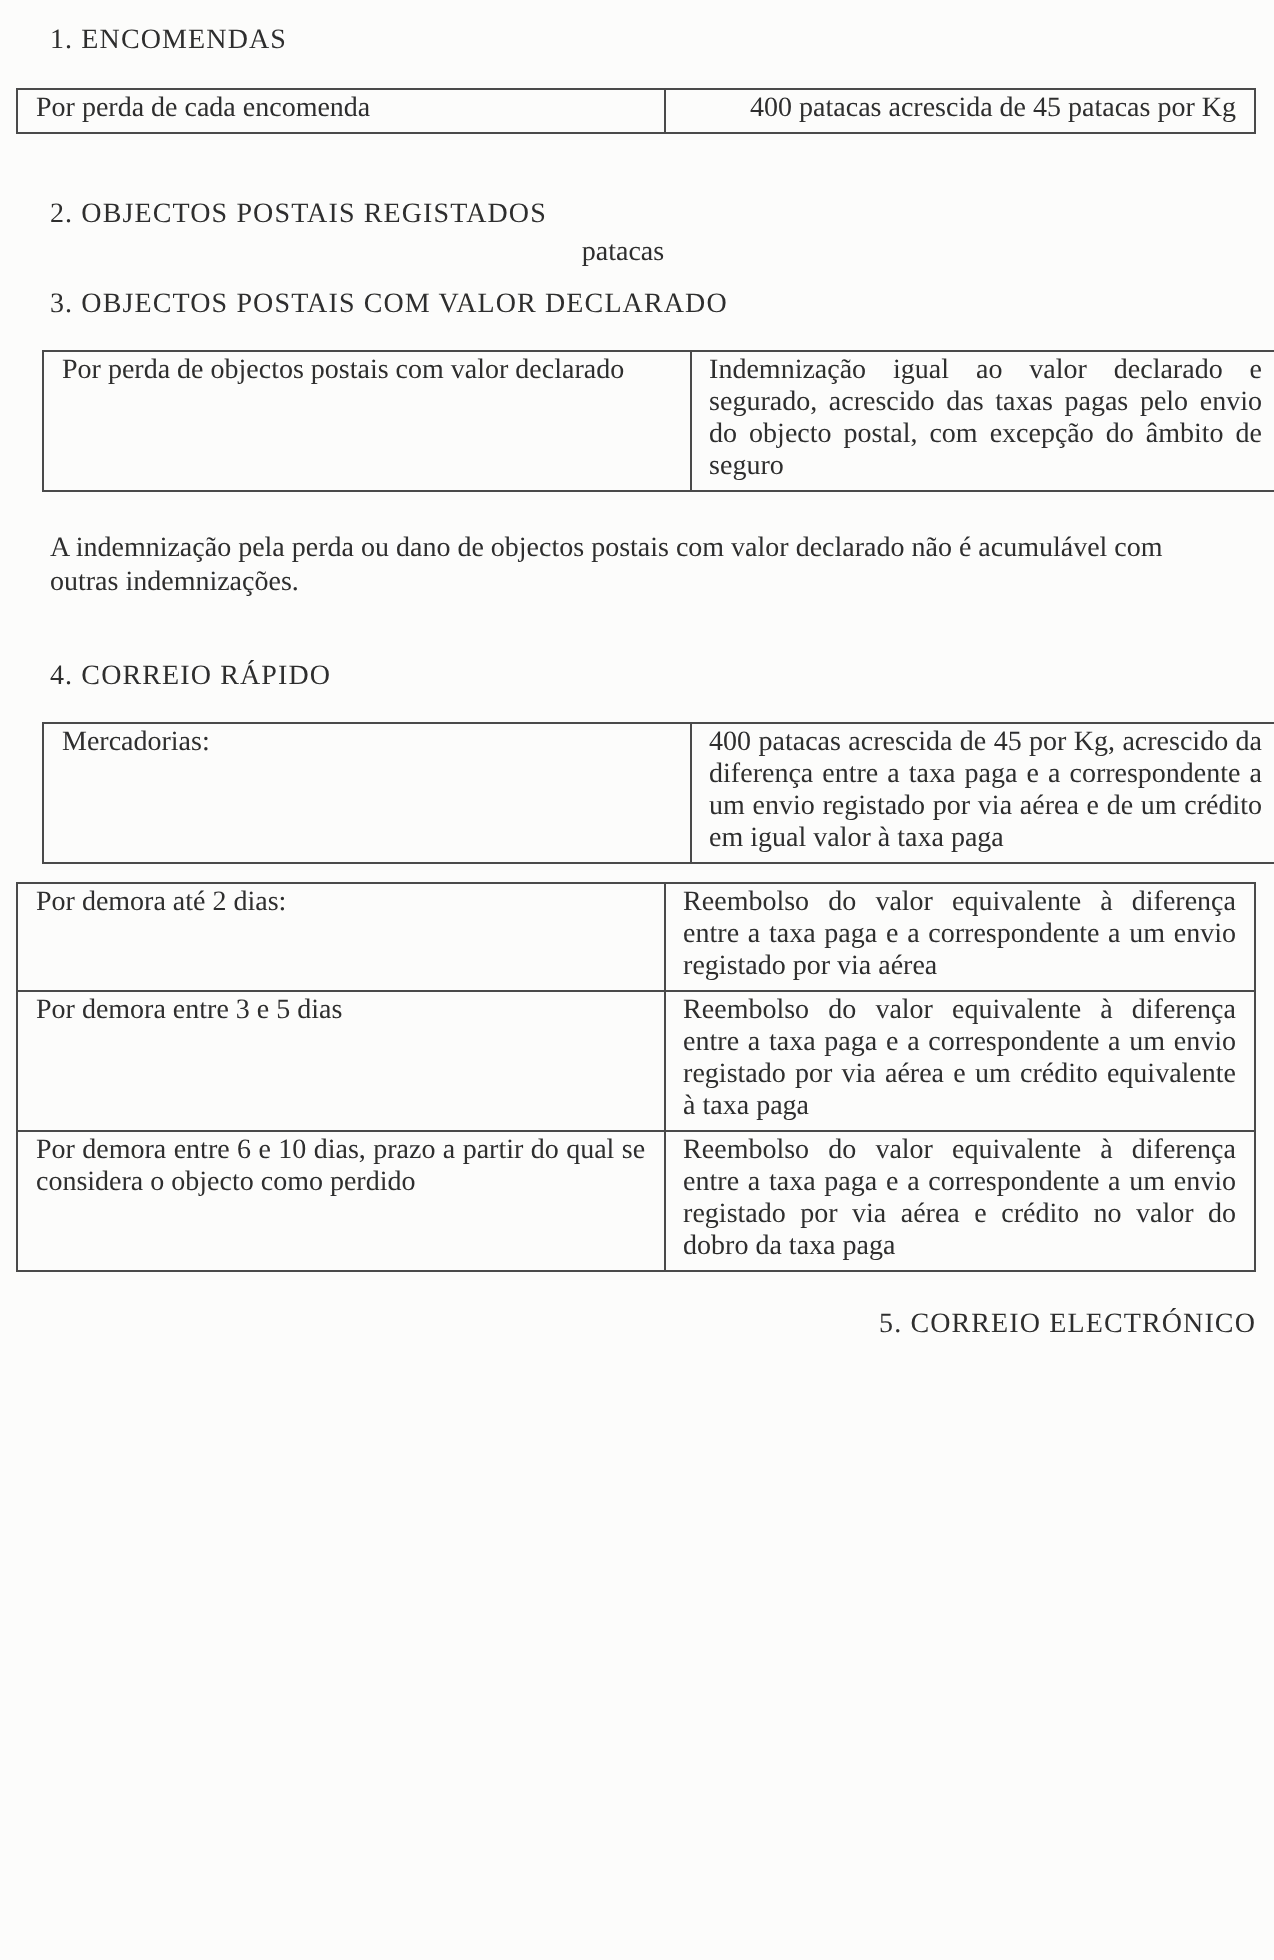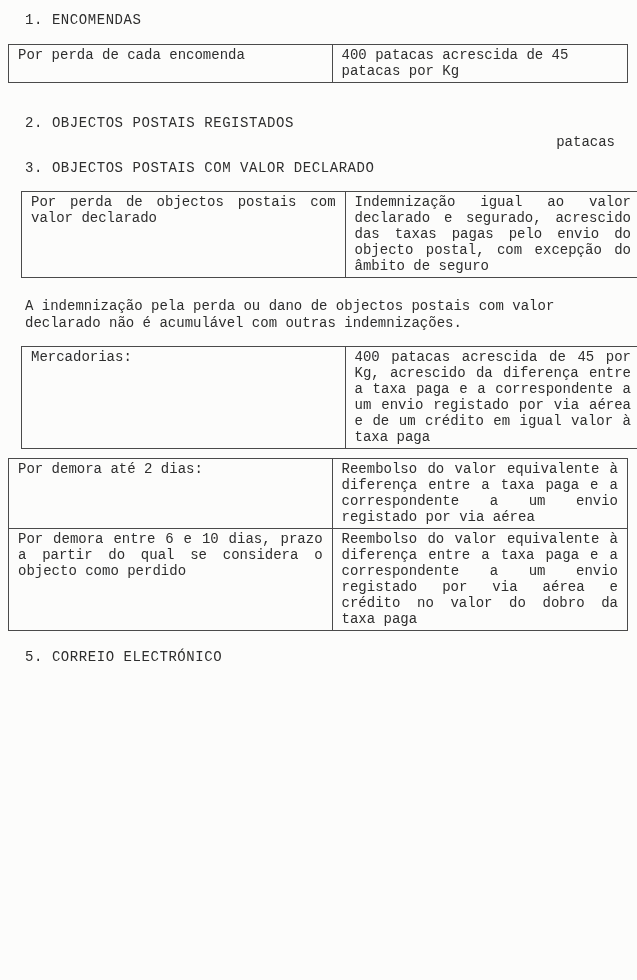--- a/index.html
+++ b/index.html
@@ -14,21 +14,20 @@
     font-family: "Liberation Serif", serif;
     font-size: 14px;
     color: #2e2e2e;
     background: #fcfcfb;
   }
   .page {
     box-sizing: border-box;
     width: 637px;
     height: 980px;
     padding: 10px 9px 0 8px;
-    font-family: Liberation Mono, monospace;
   }
   .sec {
     font-size: 14px;
     font-weight: normal;
     letter-spacing: 0.04em;
     margin: 0 0 0 17px;
     line-height: 17px;
   }
   .subsec {
     font-size: 14px;
@@ -51,38 +50,38 @@
     line-height: 16px;
   }
   td.item {
     width: 49.2%;
     text-align: justify;
   }
   td.val-just {
     text-align: justify;
   }
   td.val-right {
-    text-align: left;
+    text-align: right;
   }
   .unit {
-    text-align: right;
+    text-align: center;
     padding-right: 13px;
     line-height: 17px;
   }
   .note {
     margin: 0 10px 0 17px;
     line-height: 17px;
   }
   
   .mt2  { margin-top: 2px; }
   .mt9  { margin-top: 9px; }
   .mt12 { margin-top: 12px; }
   .mt14 { margin-top: 14px; margin-left: 13px; }
   .mt15 { margin-top: 15px; }
-  .mt18 { margin-top: 18px; }
+  .mt18 { margin-top: 18px; text-align: right; }
   .mt20 { margin-top: 20px; }
   .mt28 { margin-top: 28px; }
   .mt30 { margin-top: 30px; }
   .mt32 { margin-top: 32px; }
   .mt70 { margin-top: 70px; }
 </style>
 </head>
 <body>
 
 <div class="page">
@@ -104,37 +103,42 @@
   <table class="tbl mt14">
     <tbody>
       <tr>
         <td class="item">Por perda de objectos postais com valor declarado</td>
         <td class="val-just">Indemnização igual ao valor declarado e segurado, acrescido das taxas pagas pelo envio do objecto postal, com excepção do âmbito de seguro</td>
       </tr>
     </tbody>
   </table>
   <p class="note mt20">A indemnização pela perda ou dano de objectos postais com valor declarado não é acumulável com outras indemnizações.</p>
 
+  <h2 class="sec mt30">4. CORREIO RÁPIDO</h2>
 
   <table class="tbl mt14">
     <tbody>
       <tr>
         <td class="item">Mercadorias:</td>
         <td class="val-just">400 patacas acrescida de 45 por Kg, acrescido da diferença entre a taxa paga e a correspondente a um envio registado por via aérea e de um crédito em igual valor à taxa paga</td>
       </tr>
     </tbody>
   </table>
 
   <table class="tbl mt9">
     <tbody>
       <tr>
         <td class="item">Por demora até 2 dias:</td>
         <td class="val-just">Reembolso do valor equivalente à diferença entre a taxa paga e a correspondente a um envio registado por via aérea</td>
       </tr>
       <tr>
+        <td class="item">Por demora entre 3 e 5 dias</td>
+        <td class="val-just">Reembolso do valor equivalente à diferença entre a taxa paga e a correspondente a um envio registado por via aérea e um crédito equivalente à taxa paga</td>
+      </tr>
+      <tr>
         <td class="item">Por demora entre 6 e 10 dias, prazo a partir do qual se considera o objecto como perdido</td>
         <td class="val-just">Reembolso do valor equivalente à diferença entre a taxa paga e a correspondente a um envio registado por via aérea e crédito no valor do dobro da taxa paga</td>
       </tr>
     </tbody>
   </table>
 
 
   <h2 class="sec mt18">5. CORREIO ELECTRÓNICO</h2>
 
 </div>

